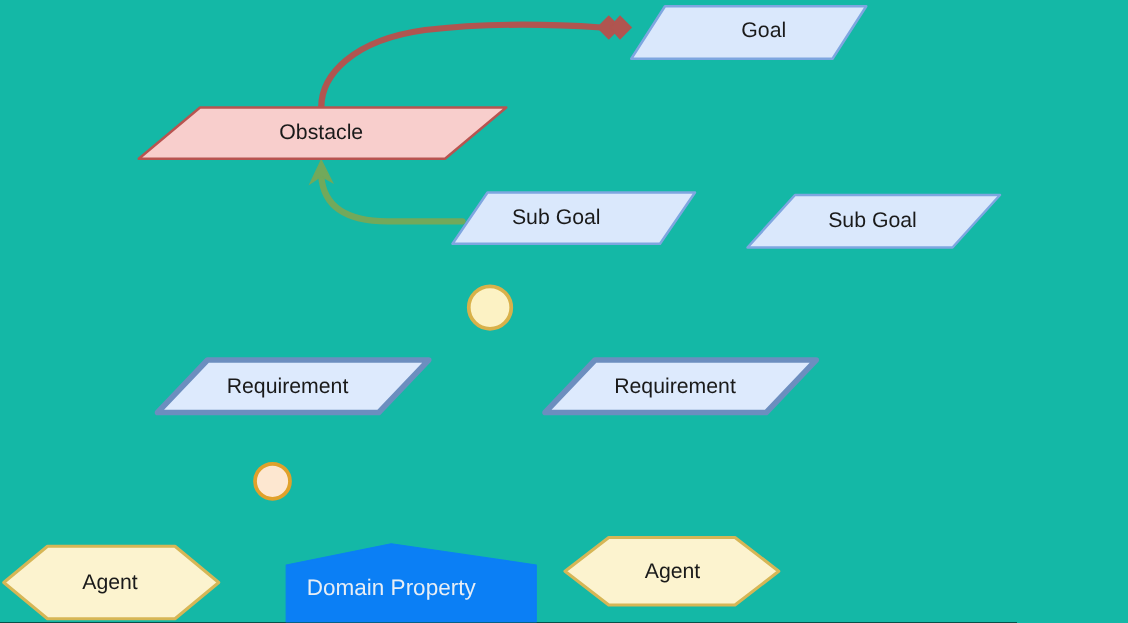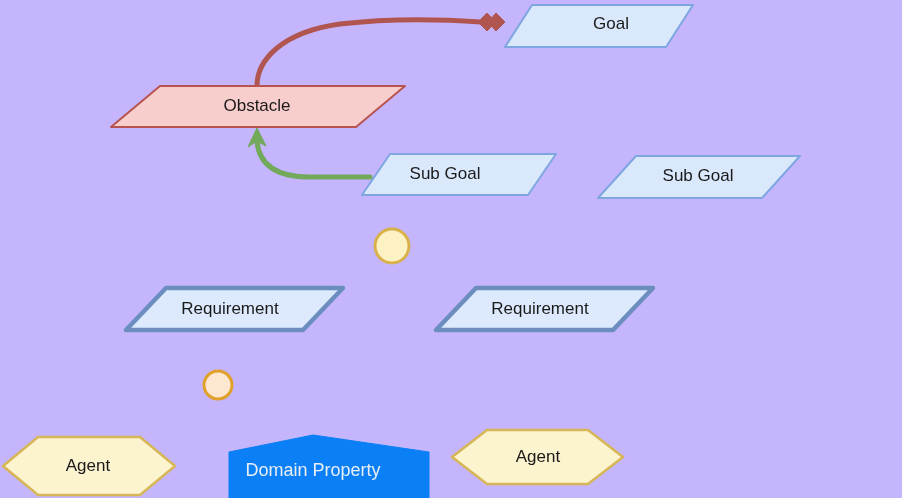--- a/index.html
+++ b/index.html
@@ -8,21 +8,21 @@
     padding: 0;
     background: #000000;
   }
   body {
     font-family: "Liberation Sans", sans-serif;
   }
   #canvas {
     position: relative;
     width: 902px;
     height: 498px;
-    background: #c4b5fd;
+    background: #14b8a6;
     overflow: hidden;
   }
   #diagram-svg {
     position: absolute;
     left: 0;
     top: 0;
     width: 902px;
     height: 498px;
     display: block;
   }

